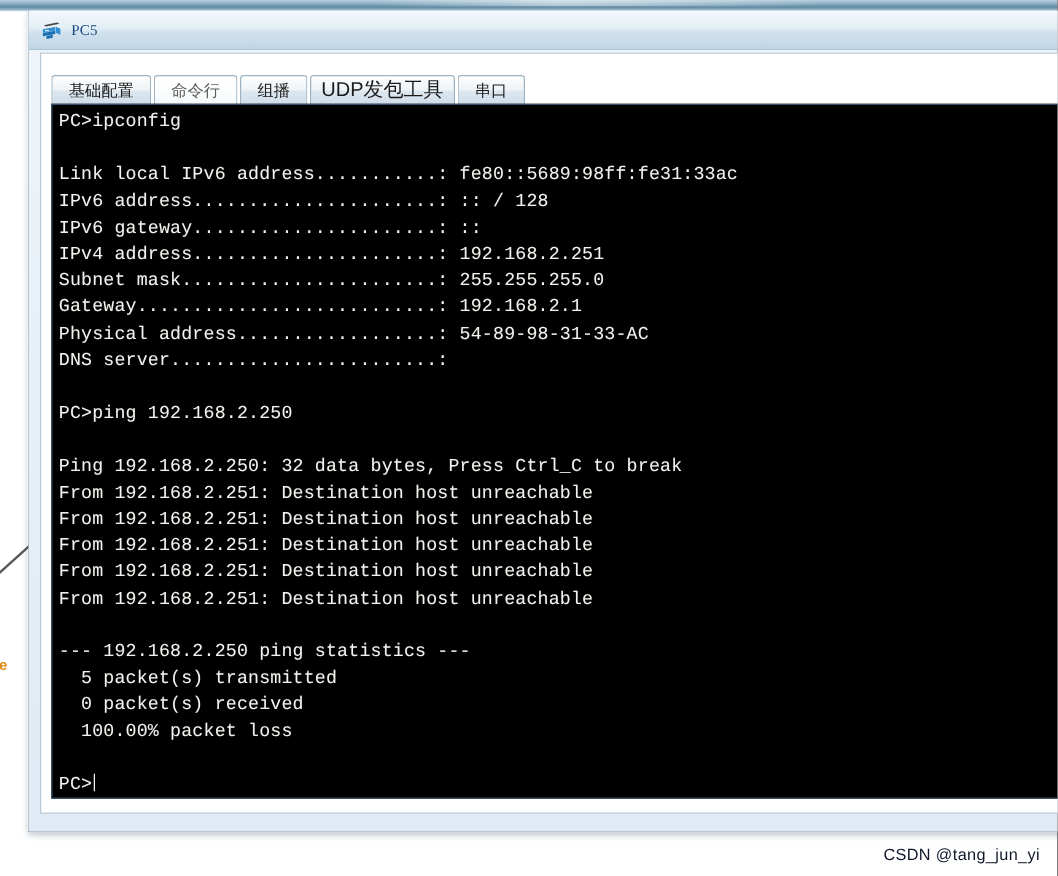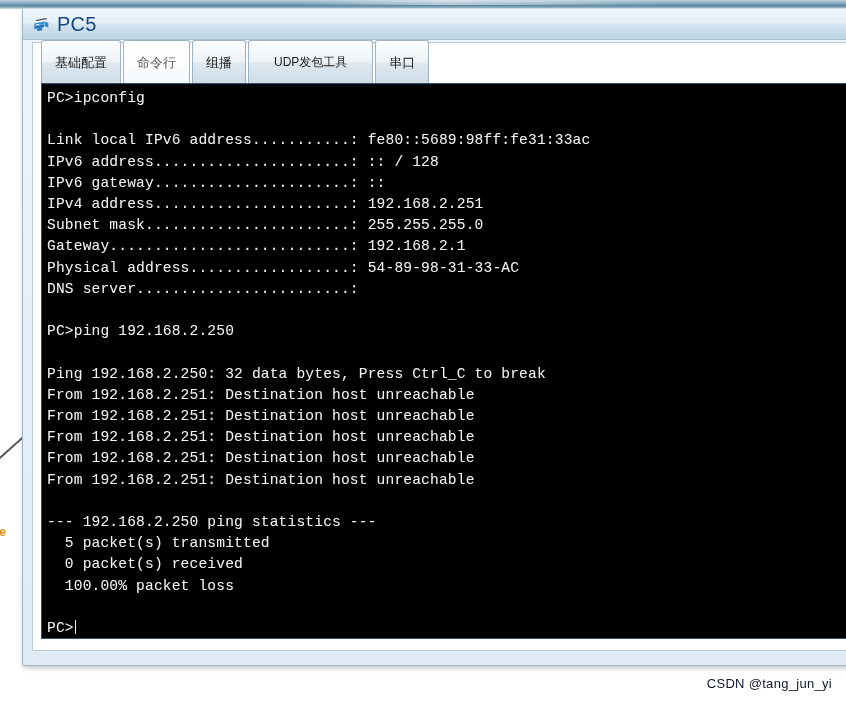--- a/index.html
+++ b/index.html
@@ -93,22 +93,22 @@
     box-sizing: border-box;
   }
   #pc-icon-wrap {
     width: 19px;
     height: 19px;
     position: relative;
     margin-right: 6px;
     flex: 0 0 auto;
   }
   #title-text {
-    font-family: Liberation Sans, sans-serif;
-    font-size: 20px;
+    font-family: Liberation Serif, serif;
+    font-size: 12px;
     color: #17477e;
     letter-spacing: 0.2px;
   }
 
   
   #window-body {
     position: absolute;
     left: 9px;
     top: 33px;
     right: 0px;
@@ -124,21 +124,21 @@
   
   #tabbar {
     position: absolute;
     left: 8px;
     top: 14px;
     height: 27px;
     display: flex;
     align-items: flex-end;
   }
   .tab {
-    height: 44px;
+    height: 24px;
     min-width: 52px;
     padding: 0 13px;
     display: flex;
     align-items: center;
     justify-content: center;
     font-family: "Liberation Sans", sans-serif;
     font-size: 13px;
     color: #1a1a1a;
     background: linear-gradient(to bottom, #fdfefe 0%, #eef3f7 48%, #dde7ef 52%, #cfdde8 100%);
     border: 1px solid #9db3c4;
@@ -147,21 +147,21 @@
     margin-right: 2px;
     box-sizing: border-box;
     white-space: nowrap;
     position: relative;
     box-shadow: 0 1px 0 rgba(255,255,255,0.85) inset;
   }
   .tab.selected {
     background: linear-gradient(to bottom, #ffffff 0%, #fbfdfe 55%, #f3f8fb 100%);
     color: #5d5d5d;
   }
-  .tab.tab-wide { padding: 0 25px; font-size: 12px; }
+  .tab.tab-wide { padding: 0 8px; font-size: 16px; }
 
   
   #terminal {
     position: absolute;
     left: 8px;
     top: 40px;
     width: 810px;
     height: 556px;
     background: #000000;
     border: 1px solid #36516b;

